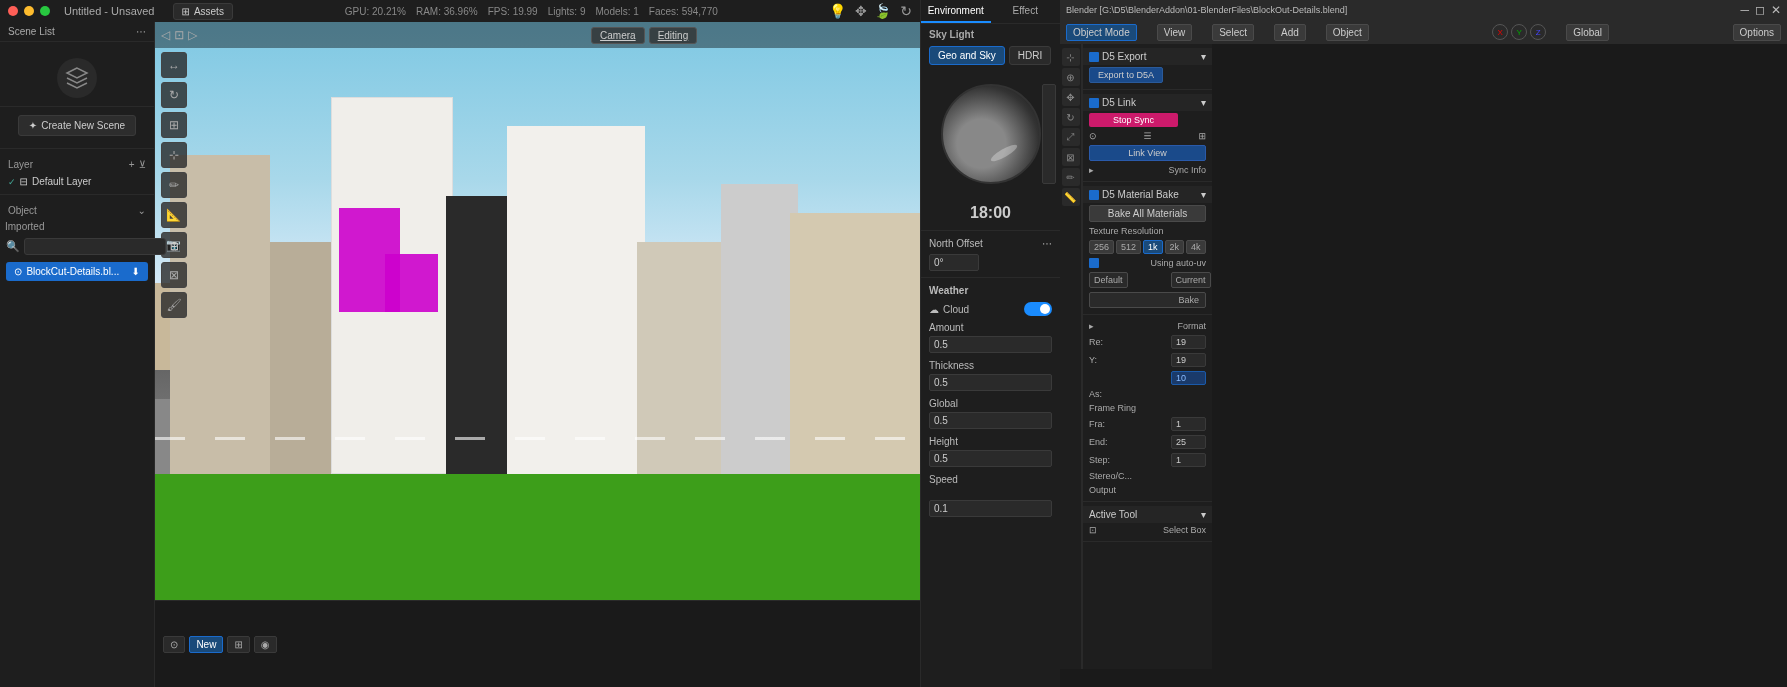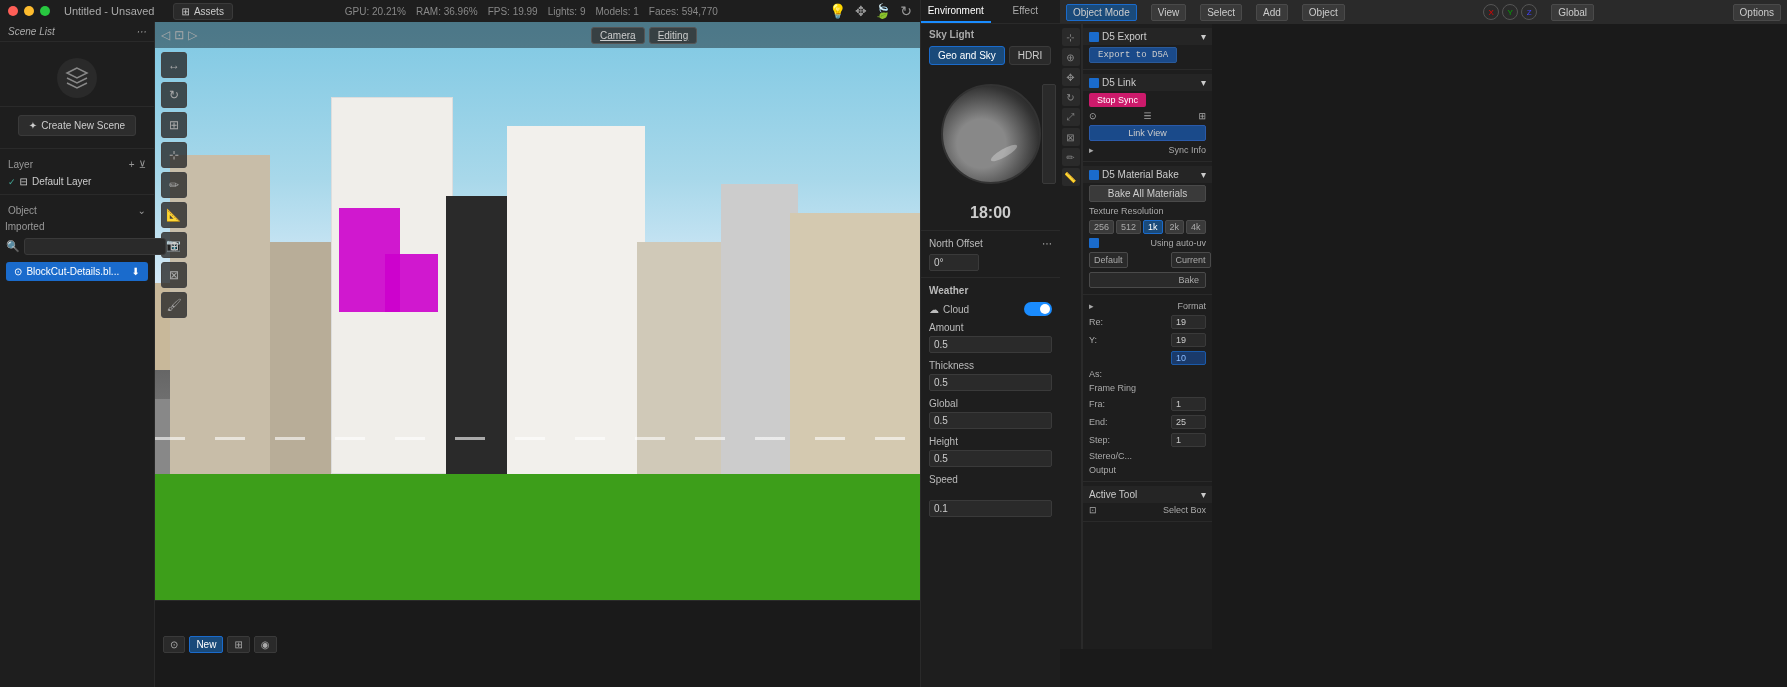--- a/index.html
+++ b/index.html
@@ -48,21 +48,20 @@
       z-index: 5;
     }
     #left-sidebar .scene-list-header {
       padding: 4px 8px;
       font-size: 10px;
       color: #aaa;
       display: flex;
       align-items: center;
       justify-content: space-between;
       border-bottom: 1px solid #2a2a2a;
-      font-style: italic;
     }
     #left-sidebar .scene-icon-area {
       display: flex;
       flex-direction: column;
       align-items: center;
       padding: 16px 0 8px;
       border-bottom: 1px solid #2a2a2a;
     }
     #left-sidebar .scene-icon {
       width: 40px; height: 40px;
@@ -358,21 +357,21 @@
       padding: 0 4px;
       font-size: 10px;
       color: #ccc;
     }
     #blender-menu span { padding: 0 4px; cursor: pointer; }
     #blender-header {
       height: 24px;
       background: #2a2a2a;
       display: flex;
       align-items: center;
-      gap: 14px;
+      gap: 20px;
       padding: 0 6px;
       font-size: 10px;
       color: #ccc;
     }
     .bl-btn {
       padding: 2px 6px;
       background: #3a3a3a;
       border: 1px solid #4a4a4a;
       border-radius: 2px;
       font-size: 10px;
@@ -432,38 +431,37 @@
       font-size: 9px;
       color: #aaa;
       display: flex;
       align-items: center;
       justify-content: space-between;
     }
     .bl-btn-pink {
       background: #cc1a6b;
       color: #fff;
       border: none;
-      padding: 2px 8px;
+      padding: 2px 24px;
       border-radius: 2px;
       font-size: 9px;
       cursor: pointer;
       margin: 2px 6px;
       display: block;
     }
     .bl-btn-blue {
       background: #1a4a8a;
       color: #ccc;
       border: 1px solid #2a5a9a;
       padding: 2px 8px;
       border-radius: 2px;
       font-size: 9px;
       cursor: pointer;
       margin: 2px 6px;
       display: block;
-      font-family: Liberation Mono, monospace;
     }
     .bl-btn-gray {
       background: #3a3a3a;
       color: #ccc;
       border: 1px solid #4a4a4a;
       padding: 2px 6px;
       border-radius: 2px;
       font-size: 10px;
       cursor: pointer;
     }
@@ -760,20 +758,28 @@
   <div class="prop-row">
     <span>Speed</span>
   </div>
   <div style="padding:12px 8px 4px;">
     <input type="text" class="prop-value" value="0.1" style="width: 100%;">
   </div>
 </div>
 
 <div id="blender">
 
+  <div id="blender-titlebar">
+    <span style="font-size:9px; overflow:hidden; text-overflow:ellipsis; white-space:nowrap; max-width:540px;">Blender [G:\D5\BlenderAddon\01-BlenderFiles\BlockOut-Details.blend]</span>
+    <div class="win-controls">
+      <span>─</span>
+      <span>◻</span>
+      <span>✕</span>
+    </div>
+  </div>
 
 
   <div id="blender-header">
     <div class="bl-btn active">Object Mode</div>
     <div class="bl-btn">View</div>
     <div class="bl-btn">Select</div>
     <div class="bl-btn">Add</div>
     <div class="bl-btn">Object</div>
     <div style="flex:1;"></div>
     <div style="display:flex; align-items:center; gap:3px;">

